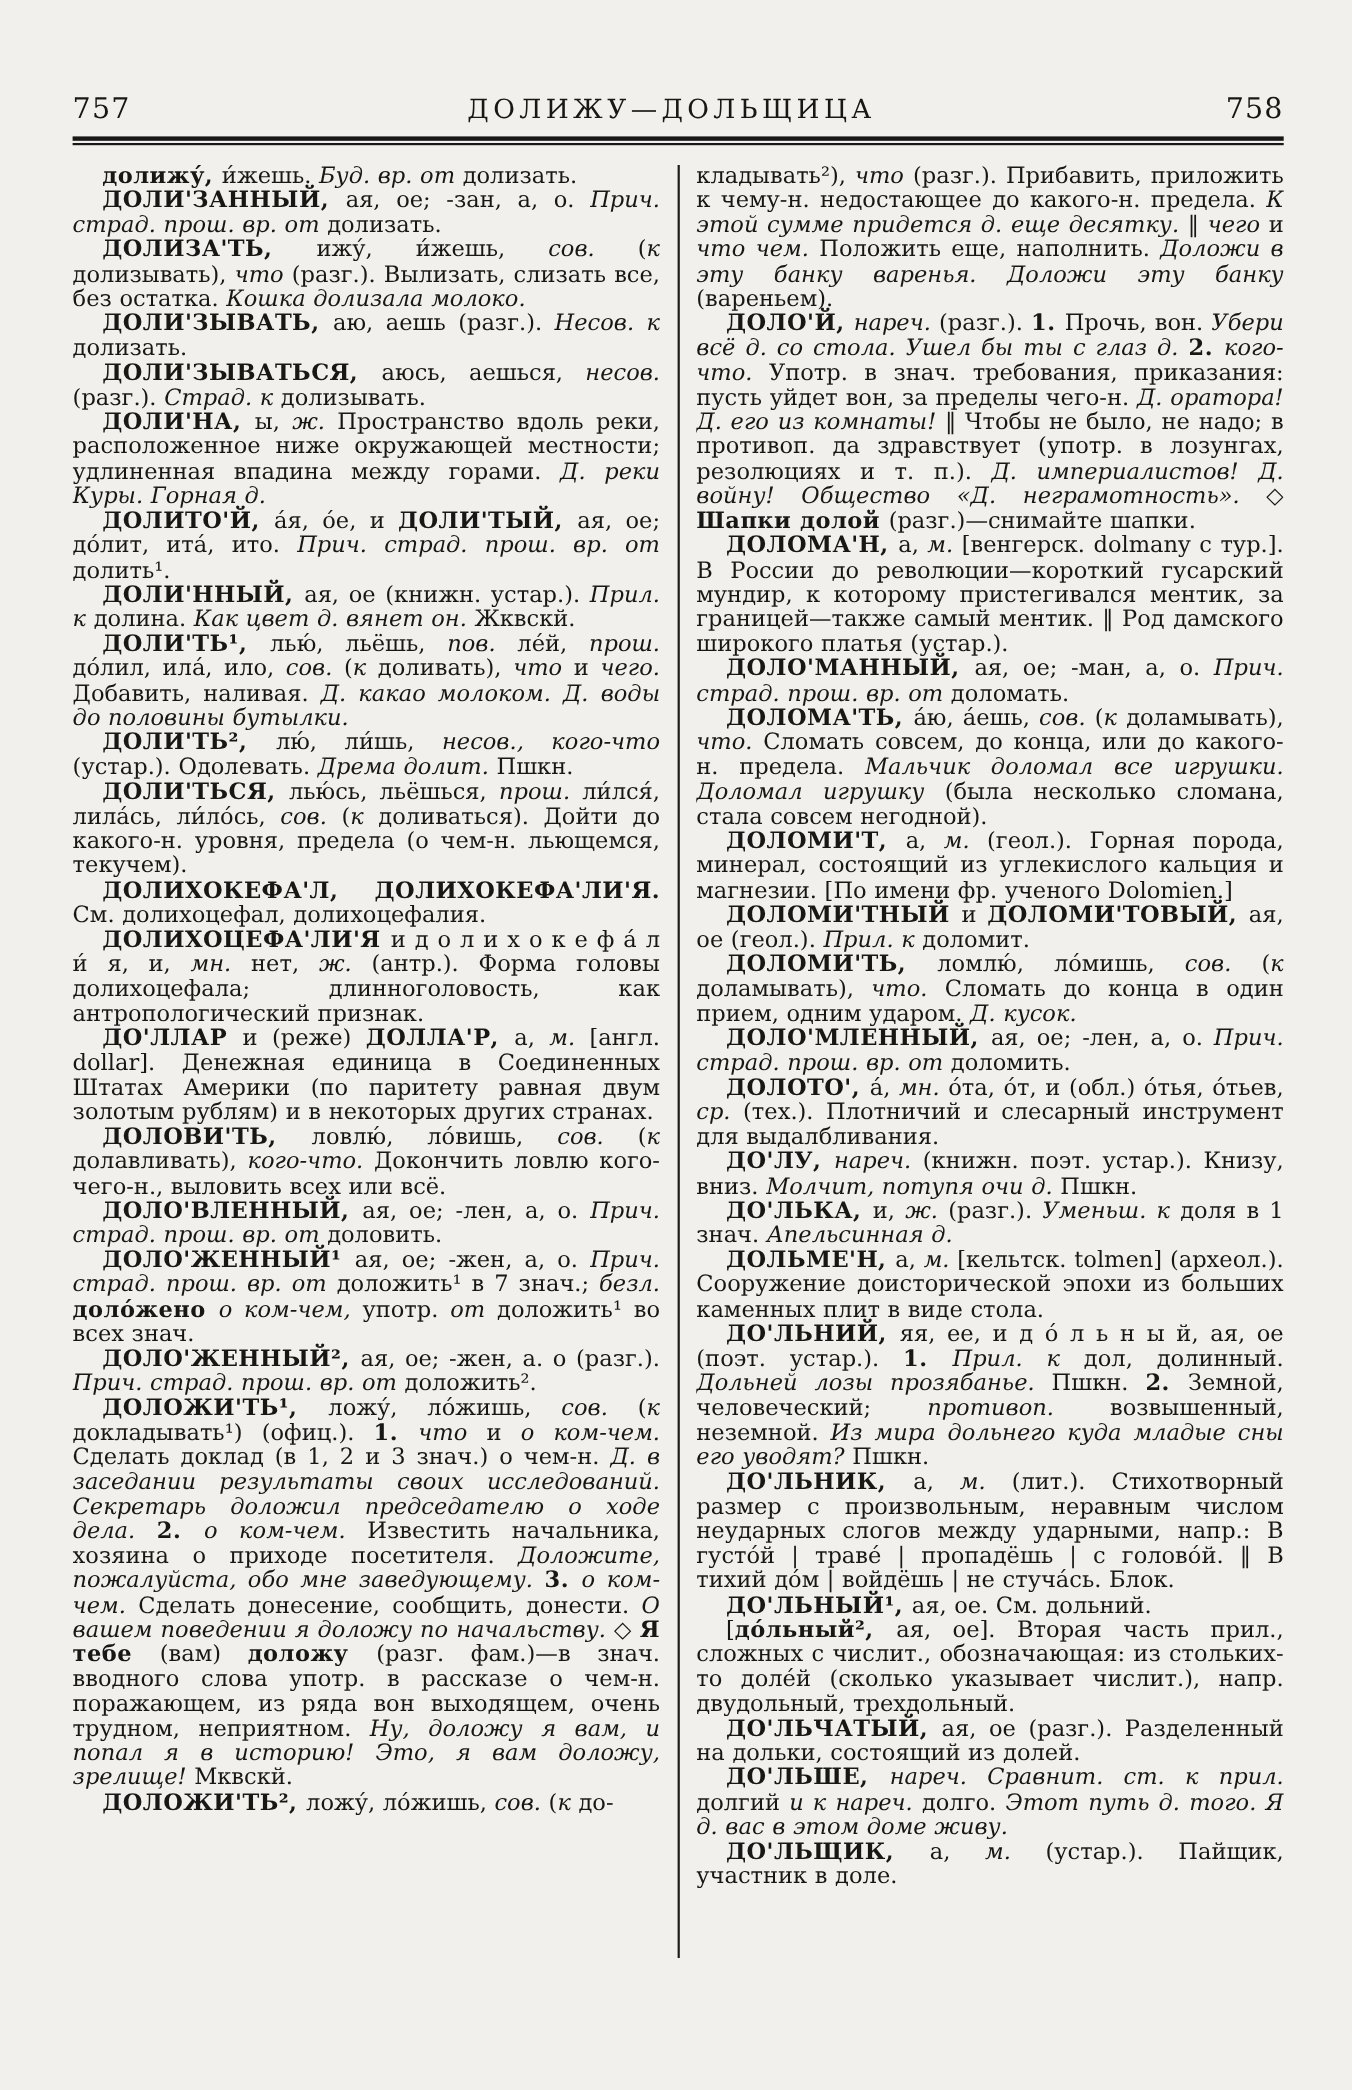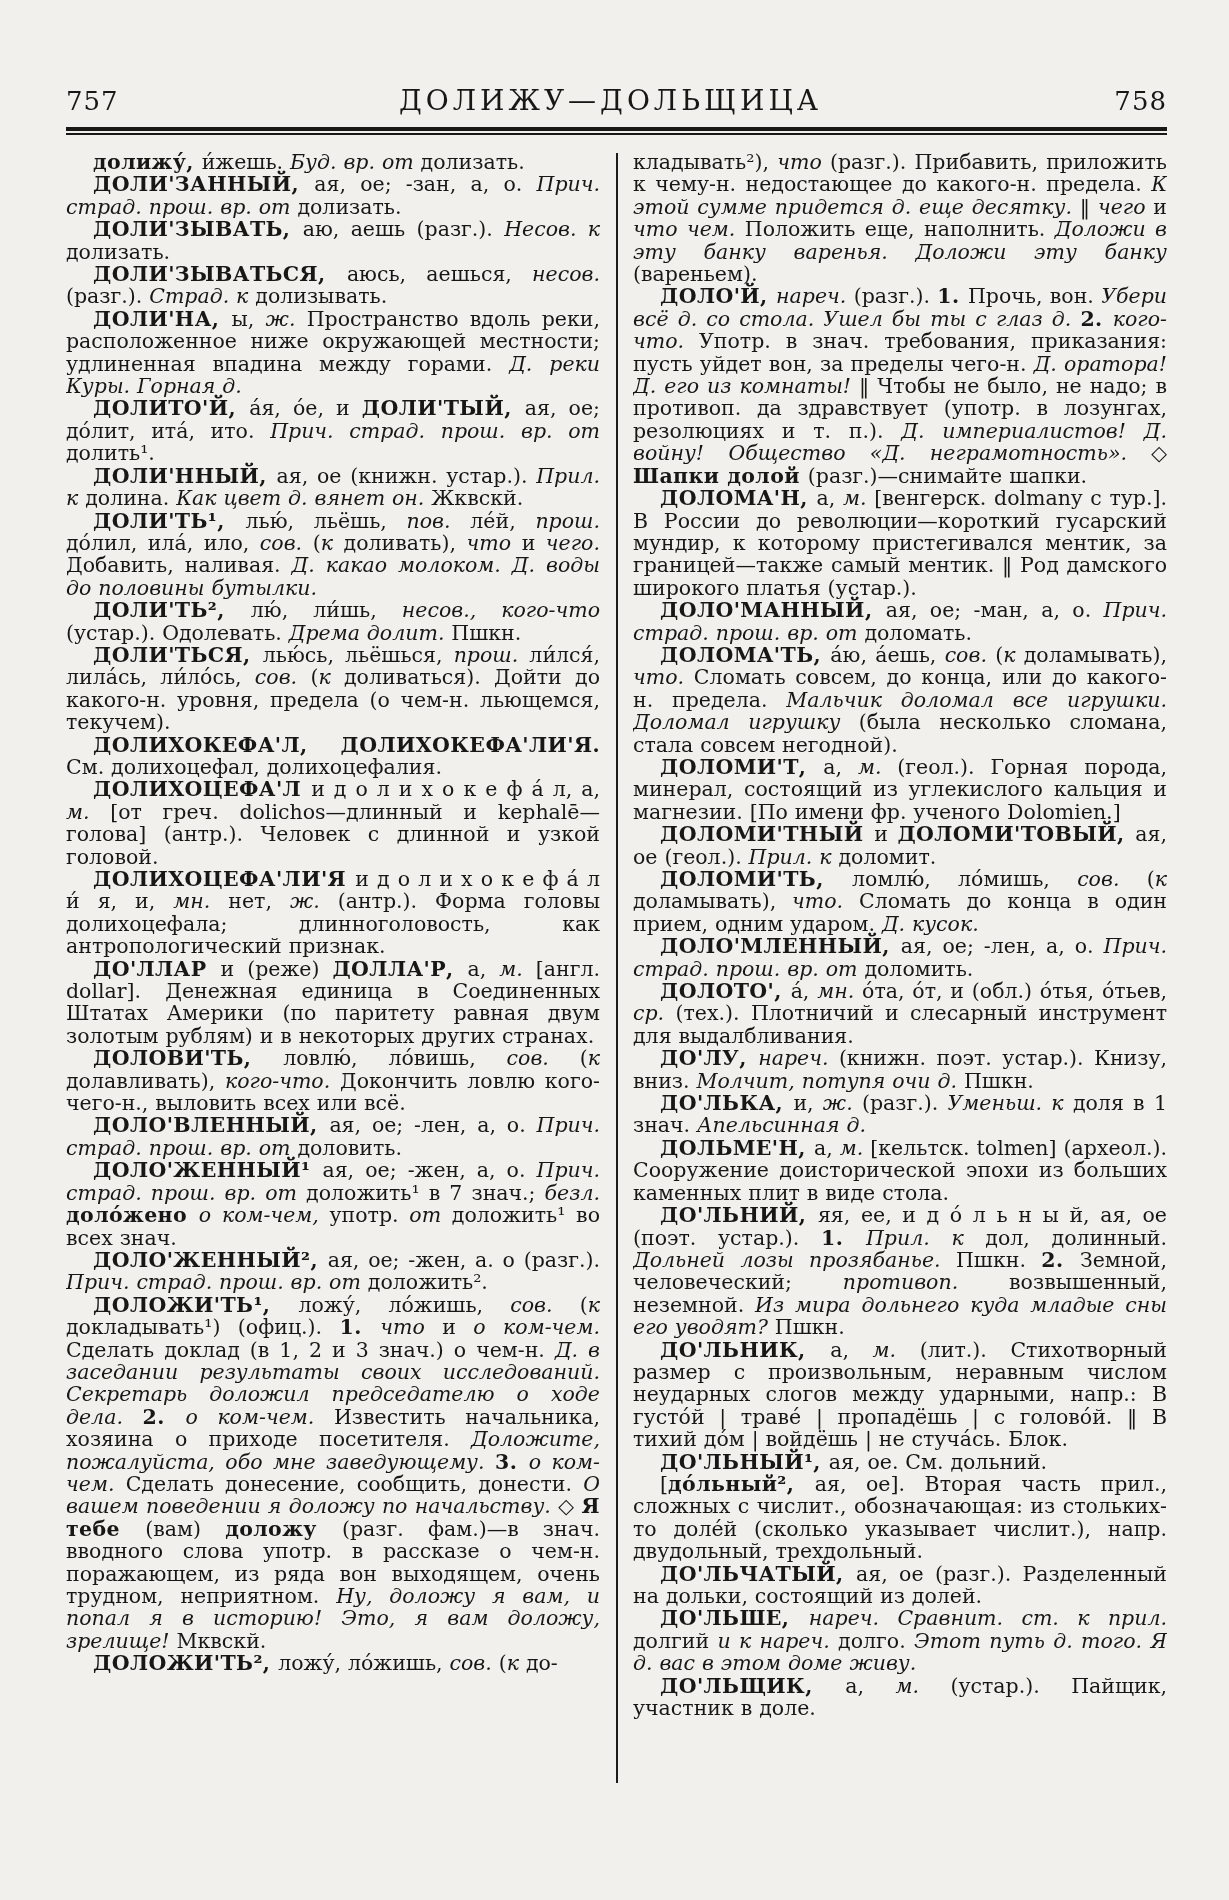--- a/index.html
+++ b/index.html
@@ -12,21 +12,21 @@
     font-family:"DejaVu Serif","Liberation Serif",serif;
     color:#171716;
     overflow:hidden;
   }
   .header{
     display:flex;justify-content:space-between;align-items:baseline;
     font-weight:normal;
     margin-top:12px;
   }
   .page-num{font-size:26px;letter-spacing:1px;}
-  .header-title{font-size:28px;letter-spacing:4px;transform:translateX(-6px);}
+  .header-title{font-size:24px;letter-spacing:4px;transform:translateX(-6px);}
   .rule{margin-top:10px;border-top:4px solid #181818;}
   .rule::after{content:"";display:block;margin-top:2px;border-top:2px solid #181818;}
   .cols{display:flex;margin-top:16px;}
   .col{width:536px;height:1640px;overflow:hidden;}
   .divider{width:2px;background:#1c1c1c;height:1630px;margin:2px 15px 0 16px;flex:none;}
   .entry{
     margin:0;
     font-size:20.5px;
     line-height:22.4px;
     text-align:justify;
@@ -44,30 +44,30 @@
   <div class="header">
     <span class="page-num">757</span>
     <span class="header-title">ДОЛИЖУ—ДОЛЬЩИЦА</span>
     <span class="page-num">758</span>
   </div>
   <div class="rule"></div>
   <div class="cols">
     <div class="col">
         <p class="entry"><span class="b">долижу́, </span><span>и́жешь. </span><span class="i">Буд. вр. от </span><span>долизать.</span></p>
         <p class="entry"><span class="b">ДОЛИ'ЗАННЫЙ, </span><span>ая, ое; -зан, а, о. </span><span class="i">Прич. страд. прош. вр. от </span><span>долизать.</span></p>
+        <p class="entry"><span class="b">ДОЛИЗА'ТЬ, </span><span>ижу́, и́жешь, </span><span class="i">сов. </span><span>(</span><span class="i">к </span><span>долизывать), </span><span class="i">что </span><span>(разг.). Вылизать, слизать все, без остатка. </span><span class="i">Кошка долизала молоко.</span></p>
         <p class="entry"><span class="b">ДОЛИ'ЗЫВАТЬ, </span><span>аю, аешь (разг.). </span><span class="i">Несов. к </span><span>долизать.</span></p>
         <p class="entry"><span class="b">ДОЛИ'ЗЫВАТЬСЯ, </span><span>аюсь, аешься, </span><span class="i">несов. </span><span>(разг.). </span><span class="i">Страд. к </span><span>долизывать.</span></p>
         <p class="entry"><span class="b">ДОЛИ'НА, </span><span>ы, </span><span class="i">ж. </span><span>Пространство вдоль реки, расположенное ниже окружающей местности; удлиненная впадина между горами. </span><span class="i">Д. реки Куры. Горная д.</span></p>
         <p class="entry"><span class="b">ДОЛИТО'Й, </span><span>а́я, о́е, и </span><span class="b">ДОЛИ'ТЫЙ, </span><span>ая, ое; до́лит, ита́, ито. </span><span class="i">Прич. страд. прош. вр. от </span><span>долить¹.</span></p>
         <p class="entry"><span class="b">ДОЛИ'ННЫЙ, </span><span>ая, ое (книжн. устар.). </span><span class="i">Прил. к </span><span>долина. </span><span class="i">Как цвет д. вянет он. </span><span>Жквскй.</span></p>
         <p class="entry"><span class="b">ДОЛИ'ТЬ¹, </span><span>лью́, льёшь, </span><span class="i">пов. </span><span>ле́й, </span><span class="i">прош. </span><span>до́лил, ила́, ило, </span><span class="i">сов. </span><span>(</span><span class="i">к </span><span>доливать), </span><span class="i">что </span><span>и </span><span class="i">чего. </span><span>Добавить, наливая. </span><span class="i">Д. какао молоком. Д. воды до половины бутылки.</span></p>
         <p class="entry"><span class="b">ДОЛИ'ТЬ², </span><span>лю́, ли́шь, </span><span class="i">несов., кого-что </span><span>(устар.). Одолевать. </span><span class="i">Дрема долит. </span><span>Пшкн.</span></p>
         <p class="entry"><span class="b">ДОЛИ'ТЬСЯ, </span><span>лью́сь, льёшься, </span><span class="i">прош. </span><span>ли́лся́, лила́сь, ли́ло́сь, </span><span class="i">сов. </span><span>(</span><span class="i">к </span><span>доливаться). Дойти до какого-н. уровня, предела (о чем-н. льющемся, текучем).</span></p>
         <p class="entry"><span class="b">ДОЛИХОКЕФА'Л, ДОЛИХОКЕФА'ЛИ'Я. </span><span>См. долихоцефал, долихоцефалия.</span></p>
-        <p class="entry"><span class="b">ДОЛИХОЦЕФА'Л </span><span>и д о л и х о к е ф а́ л, а, </span><span class="i">м. </span><span>[от греч. dolichos—длинный и kephalē—голова] (антр.). Человек с длинной и узкой головой.</span></p>
         <p class="entry"><span class="b">ДОЛИХОЦЕФА'ЛИ'Я </span><span>и д о л и х о к е ф а́ л и́ я, и, </span><span class="i">мн. </span><span>нет, </span><span class="i">ж. </span><span>(антр.). Форма головы долихоцефала; длинноголовость, как антропологический признак.</span></p>
         <p class="entry"><span class="b">ДО'ЛЛАР </span><span>и (реже) </span><span class="b">ДОЛЛА'Р, </span><span>а, </span><span class="i">м. </span><span>[англ. dollar]. Денежная единица в Соединенных Штатах Америки (по паритету равная двум золотым рублям) и в некоторых других странах.</span></p>
         <p class="entry"><span class="b">ДОЛОВИ'ТЬ, </span><span>ловлю́, ло́вишь, </span><span class="i">сов. </span><span>(</span><span class="i">к </span><span>долавливать), </span><span class="i">кого-что. </span><span>Докончить ловлю кого-чего-н., выловить всех или всё.</span></p>
         <p class="entry"><span class="b">ДОЛО'ВЛЕННЫЙ, </span><span>ая, ое; -лен, а, о. </span><span class="i">Прич. страд. прош. вр. от </span><span>доловить.</span></p>
         <p class="entry"><span class="b">ДОЛО'ЖЕННЫЙ¹ </span><span>ая, ое; -жен, а, о. </span><span class="i">Прич. страд. прош. вр. от </span><span>доложить¹ в 7 знач.; </span><span class="i">безл. </span><span class="b">доло́жено </span><span class="i">о ком-чем, </span><span>употр. </span><span class="i">от </span><span>доложить¹ во всех знач.</span></p>
         <p class="entry"><span class="b">ДОЛО'ЖЕННЫЙ², </span><span>ая, ое; -жен, а. о (разг.). </span><span class="i">Прич. страд. прош. вр. от </span><span>доложить².</span></p>
         <p class="entry"><span class="b">ДОЛОЖИ'ТЬ¹, </span><span>ложу́, ло́жишь, </span><span class="i">сов. </span><span>(</span><span class="i">к </span><span>докладывать¹) (офиц.). </span><span class="b">1. </span><span class="i">что </span><span>и </span><span class="i">о ком-чем. </span><span>Сделать доклад (в 1, 2 и 3 знач.) о чем-н. </span><span class="i">Д. в заседании результаты своих исследований. Секретарь доложил председателю о ходе дела. </span><span class="b">2. </span><span class="i">о ком-чем. </span><span>Известить начальника, хозяина о приходе посетителя. </span><span class="i">Доложите, пожалуйста, обо мне заведующему. </span><span class="b">3. </span><span class="i">о ком-чем. </span><span>Сделать донесение, сообщить, донести. </span><span class="i">О вашем поведении я доложу по начальству. </span><span>◇ </span><span class="b">Я тебе </span><span>(вам) </span><span class="b">доложу </span><span>(разг. фам.)—в знач. вводного слова употр. в рассказе о чем-н. поражающем, из ряда вон выходящем, очень трудном, неприятном. </span><span class="i">Ну, доложу я вам, и попал я в историю! Это, я вам доложу, зрелище! </span><span>Мквскй.</span></p>
         <p class="entry"><span class="b">ДОЛОЖИ'ТЬ², </span><span>ложу́, ло́жишь, </span><span class="i">сов. </span><span>(</span><span class="i">к </span><span>до-</span></p>
       </div>
     <div class="divider"></div>

